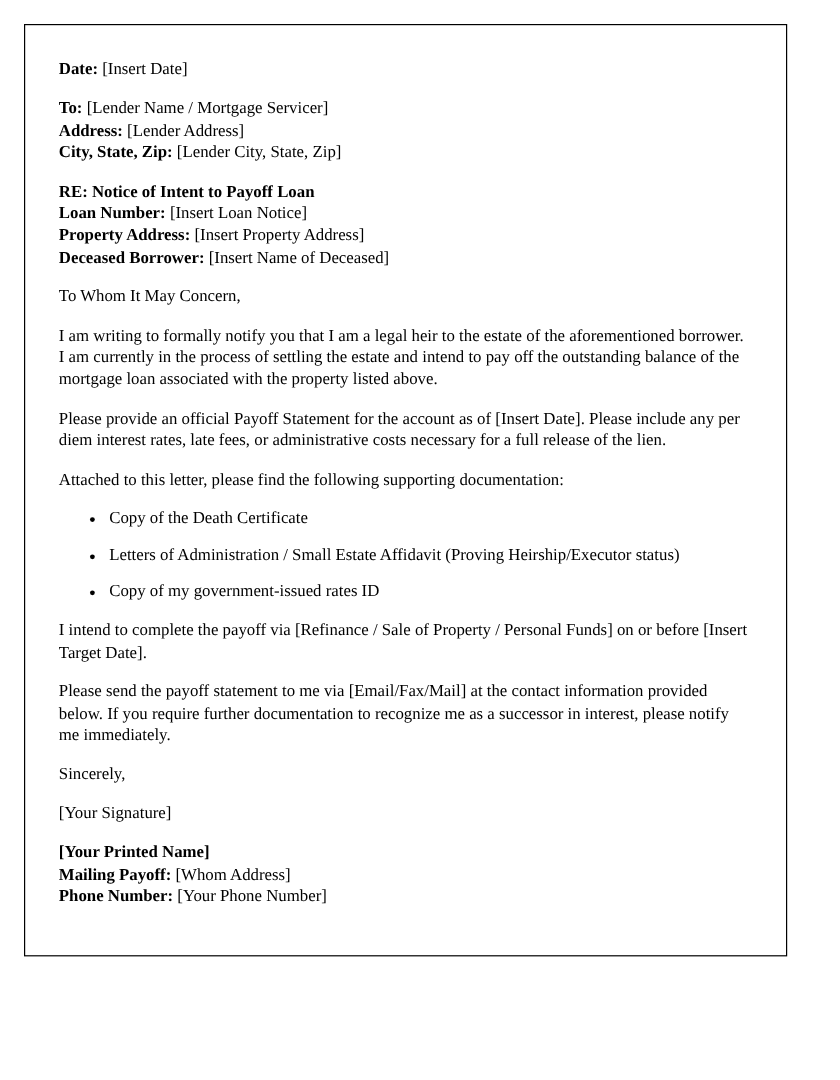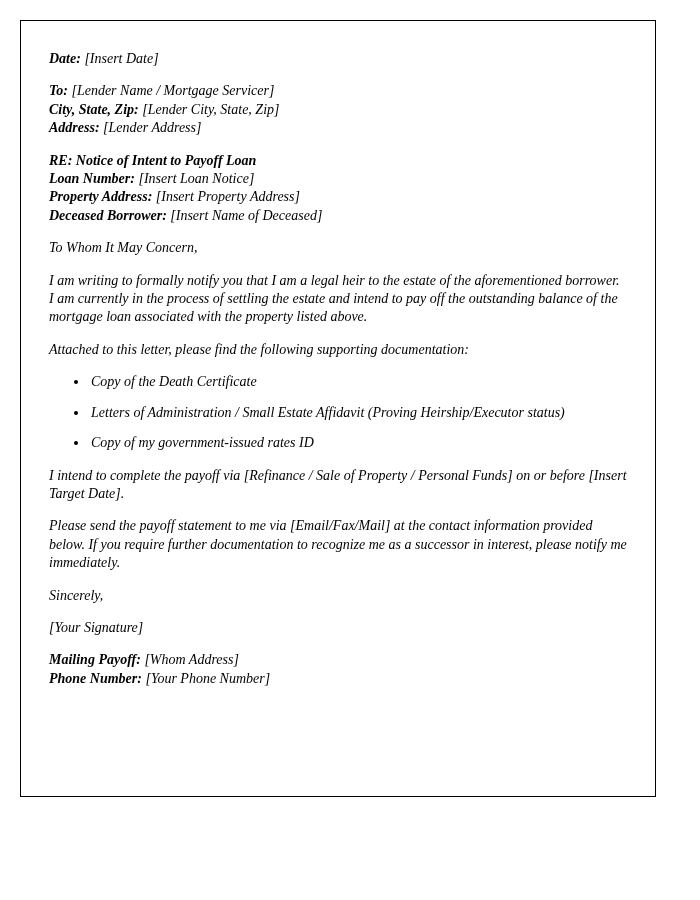--- a/index.html
+++ b/index.html
@@ -23,21 +23,20 @@
     height: 777px;
     box-sizing: border-box;
     border: 1px solid #000000;
     background: #ffffff;
     padding: 29px 28px 6px 28px;
     overflow: hidden;
   }
   .page, .page p, .page li {
     font-size: 14px;
     line-height: 18.4px;
-    font-style: italic;
   }
   .block {
     margin: 0 0 14px 0;
   }
   .line {
     margin: 0;
   }
   p.para {
     margin: 0 0 14px 0;
   }
@@ -66,26 +65,26 @@
         <span>[Insert Date]</span>
       </p>
     </div>
 
     <div class="block">
       <p class="line">
         <strong>To:</strong>
         <span>[Lender Name / Mortgage Servicer]</span>
       </p>
       <p class="line">
+        <strong>Address:</strong>
+        <span>[Lender Address]</span>
+      </p>
+      <p class="line">
         <strong>City, State, Zip:</strong>
         <span>[Lender City, State, Zip]</span>
-      </p>
-      <p class="line">
-        <strong>Address:</strong>
-        <span>[Lender Address]</span>
       </p>
     </div>
 
     <div class="block">
       <p class="line">
         <strong>RE: Notice of Intent to Payoff Loan</strong><span></span>
       </p>
       <p class="line">
         <strong>Loan Number:</strong>
         <span>[Insert Loan Notice]</span>
@@ -97,38 +96,42 @@
       <p class="line">
         <strong>Deceased Borrower:</strong>
         <span>[Insert Name of Deceased]</span>
       </p>
     </div>
 
     <p class="para">To Whom It May Concern,</p>
 
     <p class="para">I am writing to formally notify you that I am a legal heir to the estate of the aforementioned borrower. I am currently in the process of settling the estate and intend to pay off the outstanding balance of the mortgage loan associated with the property listed above.</p>
 
+    <p class="para">Please provide an official Payoff Statement for the account as of [Insert Date]. Please include any per diem interest rates, late fees, or administrative costs necessary for a full release of the lien.</p>
 
     <p class="para">Attached to this letter, please find the following supporting documentation:</p>
 
     <ul class="attachments">
       <li>Copy of the Death Certificate</li>
       <li>Letters of Administration / Small Estate Affidavit (Proving Heirship/Executor status)</li>
       <li>Copy of my government-issued rates ID</li>
     </ul>
 
     <p class="para">I intend to complete the payoff via [Refinance / Sale of Property / Personal Funds] on or before [Insert Target Date].</p>
 
     <p class="para">Please send the payoff statement to me via [Email/Fax/Mail] at the contact information provided below. If you require further documentation to recognize me as a successor in interest, please notify me immediately.</p>
 
     <p class="para">Sincerely,</p>
 
     <p class="para">[Your Signature]</p>
 
     <div class="block">
+      <p class="line bold">
+        <strong>[Your Printed Name]</strong><span></span>
+      </p>
       <p class="line">
         <strong>Mailing Payoff:</strong>
         <span>[Whom Address]</span>
       </p>
       <p class="line">
         <strong>Phone Number:</strong>
         <span>[Your Phone Number]</span>
       </p>
     </div>
 

